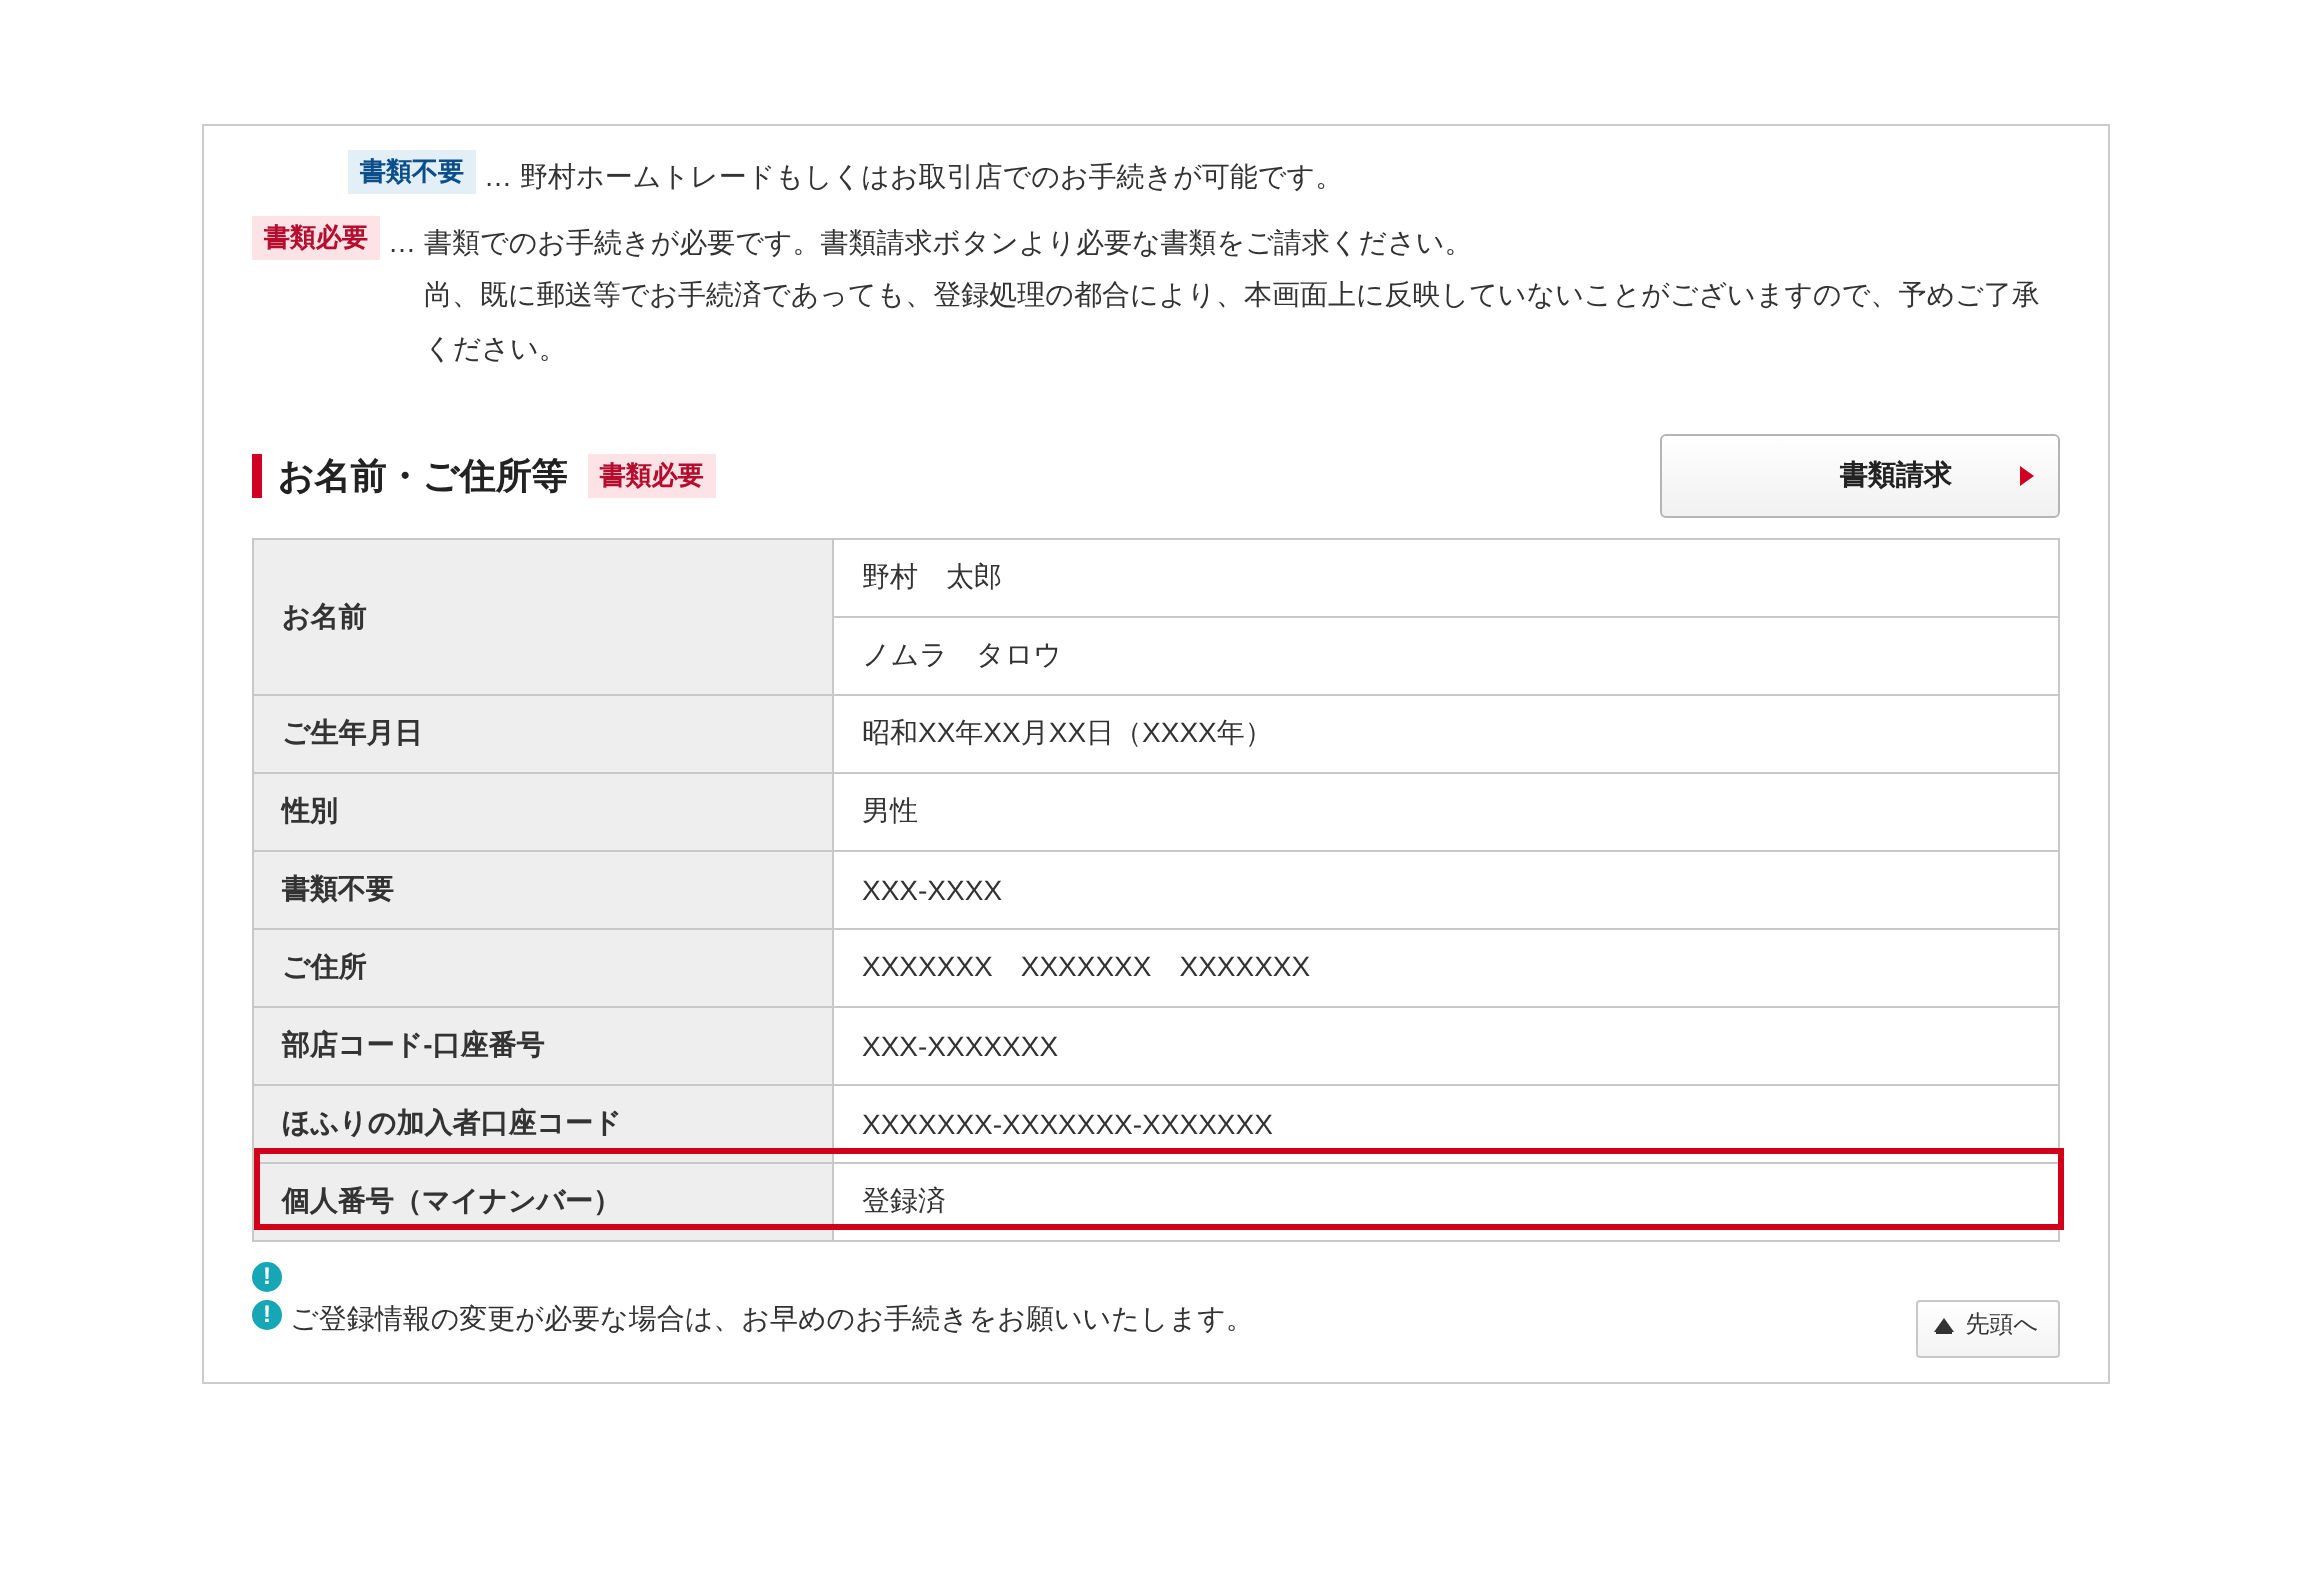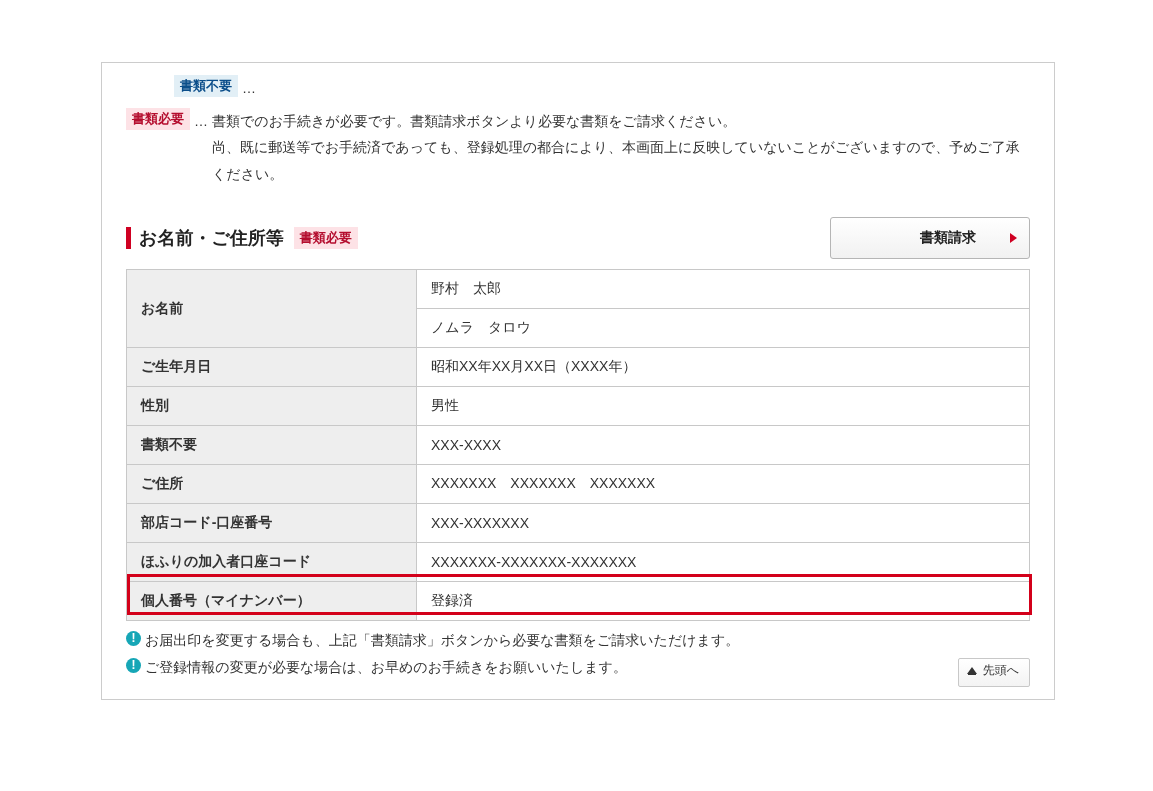--- a/index.html
+++ b/index.html
@@ -134,20 +134,21 @@
 </style>
 </head>
 <body>
 
 <div class="outer">
   <div class="panel" style="position: relative;">
 
     <div class="legend-row">
       <span class="badge badge-blue">書類不要</span>
       <span class="legend-sep">…</span>
+      <span class="legend-text">野村ホームトレードもしくはお取引店でのお手続きが可能です。</span>
     </div>
 
     <div class="legend-row">
       <span class="badge badge-pink">書類必要</span>
       <span class="legend-sep">…</span>
       <span class="legend-text">
         <span>書類でのお手続きが必要です。書類請求ボタンより必要な書類をご請求ください。</span><br>
         <span>尚、既に郵送等でお手続済であっても、登録処理の都合により、本画面上に反映していないことがございますので、予めご了承ください。</span>
       </span>
     </div>
@@ -204,21 +205,20 @@
       </tbody>
     </table>
 
     <div style="position:relative;">
       <div style="position:absolute; left:-1px; right:-1px; bottom:0; height:0;"></div>
     </div>
 
     <div class="notes">
       <div class="note-line">
         <span class="info-icon">!</span>
-        <span>お届出印を変更する場合も、上記「書類請求」ボタンから必要な書類をご請求いただけます。</span>
       </div>
       <div class="note-line">
         <span class="info-icon">!</span>
         <span>ご登録情報の変更が必要な場合は、お早めのお手続きをお願いいたします。</span>
       </div>
     </div>
 
     <div class="to-top">
       <span class="to-top-arrow"></span>
       <span>先頭へ</span>

